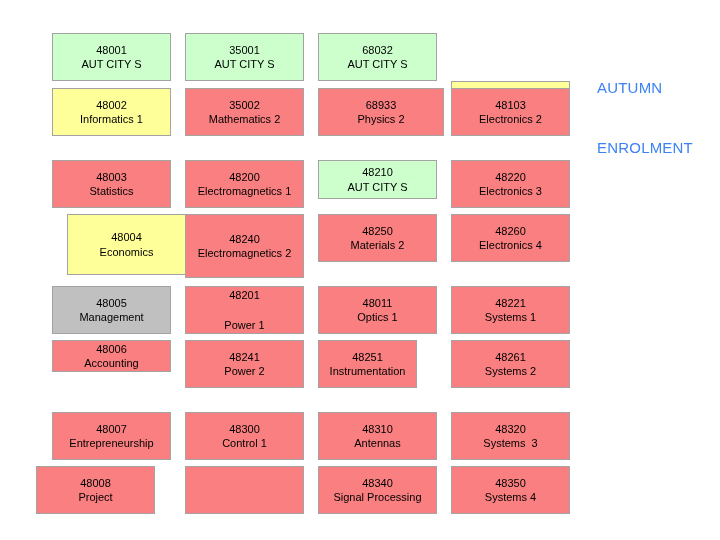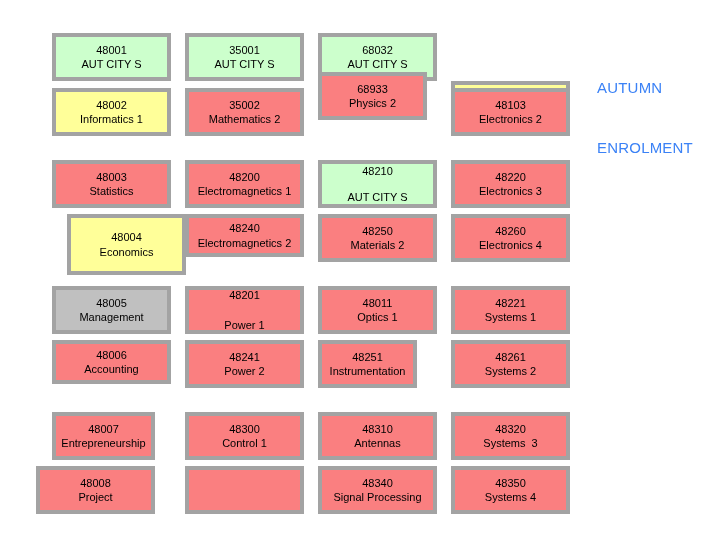--- a/index.html
+++ b/index.html
@@ -18,21 +18,21 @@
   #grid {
     position: absolute;
     left: 0;
     top: 0;
     width: 720px;
     height: 540px;
   }
   .course-box {
     position: absolute;
     box-sizing: border-box;
-    border: 4px solid #a3a3a3;
+    border: 1px solid #a3a3a3;
     display: flex;
     flex-direction: column;
     align-items: center;
     justify-content: center;
     line-height: 1.28;
     font-size: 11px;
     color: #000000;
     text-align: center;
     overflow: hidden;
   }
@@ -82,49 +82,49 @@
       <span class="name">Electronics 1</span>
     </div>
     <div class="course-box fill-yellow" style="left: 52px; top: 88px; width: 119px; height: 48px;">
       <span class="code">48002</span>
       <span class="name">Informatics 1</span>
     </div>
     <div class="course-box fill-red" style="left: 185px; top: 88px; width: 119px; height: 48px;">
       <span class="code">35002</span>
       <span class="name">Mathematics 2</span>
     </div>
-    <div class="course-box fill-red" style="left: 318px; top: 72px; width: 109px; height: 48px;">
+    <div class="course-box fill-red" style="left: 318px; top: 88px; width: 126px; height: 48px;">
       <span class="code">68933</span>
       <span class="name">Physics 2</span>
     </div>
     <div class="course-box fill-red" style="left: 451px; top: 88px; width: 119px; height: 48px;">
       <span class="code">48103</span>
       <span class="name">Electronics 2</span>
     </div>
     <div class="course-box fill-red" style="left: 52px; top: 160px; width: 119px; height: 48px;">
       <span class="code">48003</span>
       <span class="name">Statistics</span>
     </div>
     <div class="course-box fill-red" style="left: 185px; top: 160px; width: 119px; height: 48px;">
       <span class="code">48200</span>
       <span class="name">Electromagnetics 1</span>
     </div>
-    <div class="course-box fill-green" style="left: 318px; top: 160px; width: 119px; height: 48px; justify-content: space-between;">
+    <div class="course-box fill-green" style="left: 318px; top: 160px; width: 119px; height: 39px;">
       <span class="code">48210</span>
       <span class="name">AUT CITY S</span>
     </div>
     <div class="course-box fill-red" style="left: 451px; top: 160px; width: 119px; height: 48px;">
       <span class="code">48220</span>
       <span class="name">Electronics 3</span>
     </div>
     <div class="course-box fill-yellow" style="left: 67px; top: 214px; width: 119px; height: 61px;">
       <span class="code">48004</span>
       <span class="name">Economics</span>
     </div>
-    <div class="course-box fill-red" style="left: 185px; top: 214px; width: 119px; height: 43px;">
+    <div class="course-box fill-red" style="left: 185px; top: 214px; width: 119px; height: 64px;">
       <span class="code">48240</span>
       <span class="name">Electromagnetics 2</span>
     </div>
     <div class="course-box fill-red" style="left: 318px; top: 214px; width: 119px; height: 48px;">
       <span class="code">48250</span>
       <span class="name">Materials 2</span>
     </div>
     <div class="course-box fill-red" style="left: 451px; top: 214px; width: 119px; height: 48px;">
       <span class="code">48260</span>
       <span class="name">Electronics 4</span>
@@ -138,37 +138,37 @@
       <span class="name">Power 1</span>
     </div>
     <div class="course-box fill-red" style="left: 318px; top: 286px; width: 119px; height: 48px;">
       <span class="code">48011</span>
       <span class="name">Optics 1</span>
     </div>
     <div class="course-box fill-red" style="left: 451px; top: 286px; width: 119px; height: 48px;">
       <span class="code">48221</span>
       <span class="name">Systems 1</span>
     </div>
-    <div class="course-box fill-red" style="left: 52px; top: 340px; width: 119px; height: 44px;">
+    <div class="course-box fill-red" style="left: 52px; top: 340px; width: 119px; height: 32px;">
       <span class="code">48006</span>
       <span class="name">Accounting</span>
     </div>
     <div class="course-box fill-red" style="left: 185px; top: 340px; width: 119px; height: 48px;">
       <span class="code">48241</span>
       <span class="name">Power 2</span>
     </div>
     <div class="course-box fill-red" style="left: 318px; top: 340px; width: 99px; height: 48px;">
       <span class="code">48251</span>
       <span class="name">Instrumentation</span>
     </div>
     <div class="course-box fill-red" style="left: 451px; top: 340px; width: 119px; height: 48px;">
       <span class="code">48261</span>
       <span class="name">Systems 2</span>
     </div>
-    <div class="course-box fill-red" style="left: 52px; top: 412px; width: 103px; height: 48px;">
+    <div class="course-box fill-red" style="left: 52px; top: 412px; width: 119px; height: 48px;">
       <span class="code">48007</span>
       <span class="name">Entrepreneurship</span>
     </div>
     <div class="course-box fill-red" style="left: 185px; top: 412px; width: 119px; height: 48px;">
       <span class="code">48300</span>
       <span class="name">Control 1</span>
     </div>
     <div class="course-box fill-red" style="left: 318px; top: 412px; width: 119px; height: 48px;">
       <span class="code">48310</span>
       <span class="name">Antennas</span>

